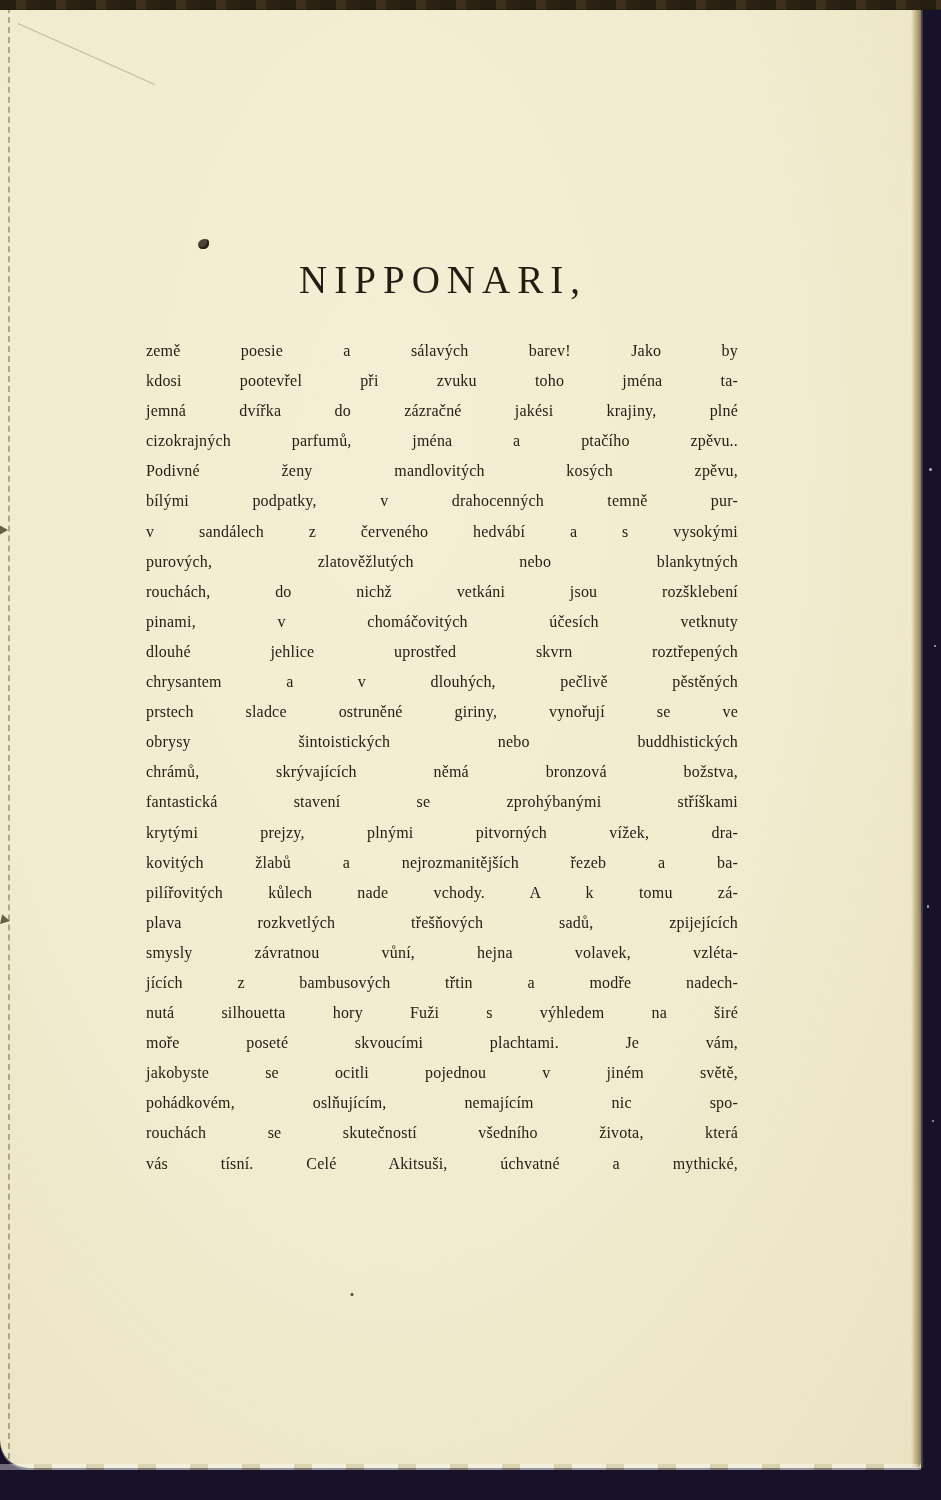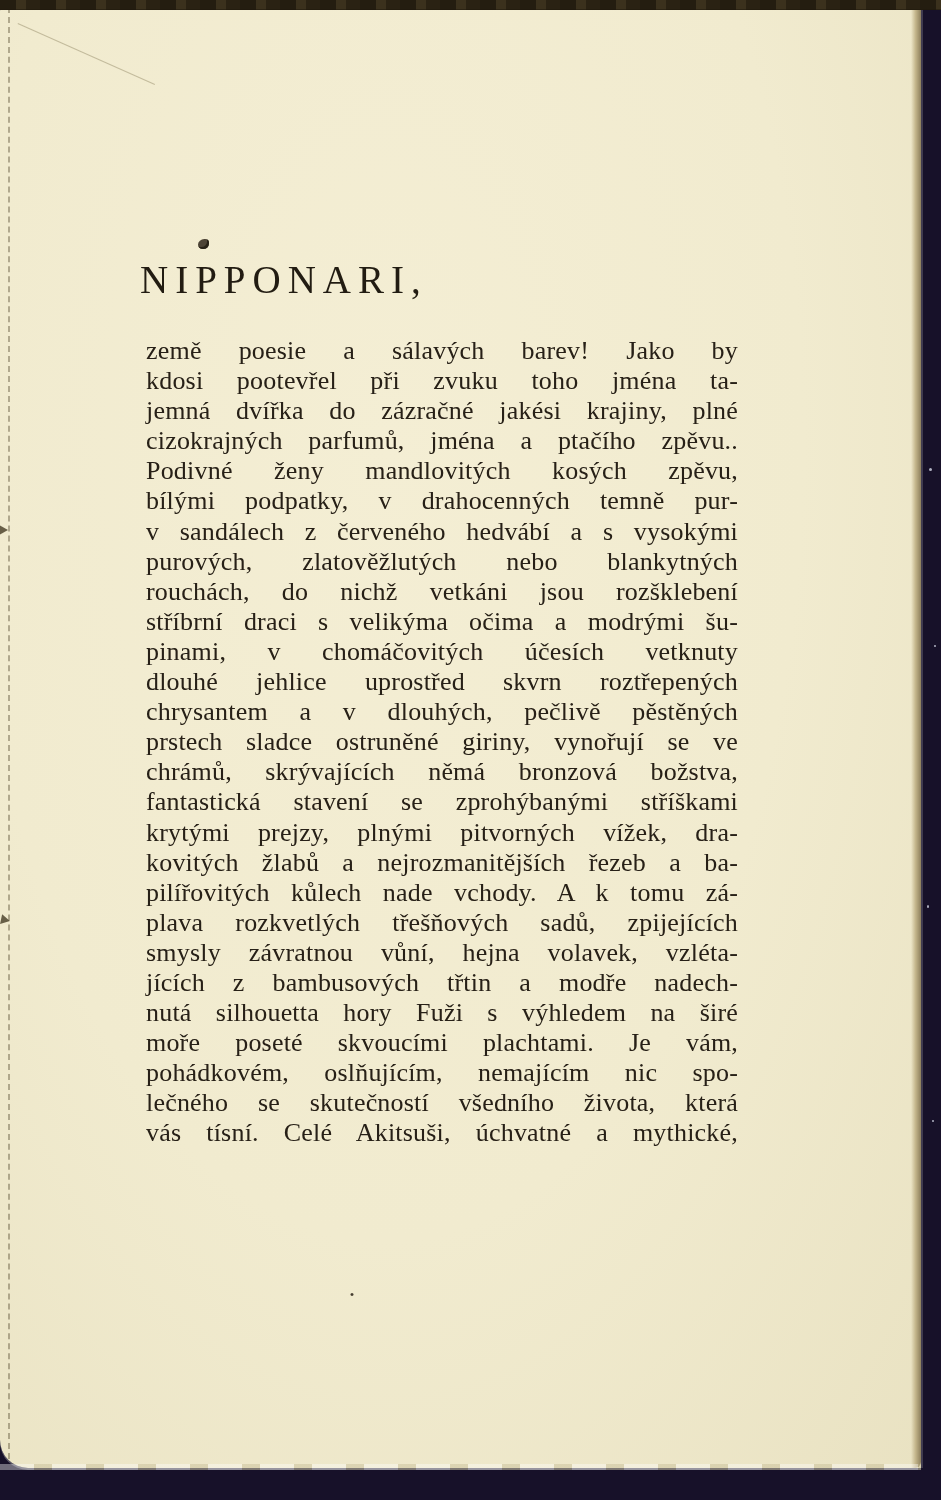--- a/index.html
+++ b/index.html
@@ -65,30 +65,30 @@
     box-shadow: inset -2px -2px 0 rgba(30,25,15,.8);
   }
   .footer-mark {
     position:absolute; left:340px; top:1266px; width:24px;
     text-align:center; font-size:26px; color:#453d30;
   }
 
   
   .title {
     position:absolute; left:140px; top:250px; width:606px;
-    text-align:left;
+    text-align:center;
     font-size:39px; letter-spacing:7px;
     color:#221c12;
     font-family:"Liberation Serif", serif;
   }
 
   
   .body-text {
     position:absolute; left:146px; top:329px; width:592px;
-    font-size:26px; line-height:30.1px;
+    font-size:16px; line-height:30.1px;
     color:#272017;
     font-family:"Liberation Serif", serif;
   }
   .body-text .line {
     text-align:justify;
     text-align-last:justify;
     text-justify:inter-word;
     height:30.1px;
     letter-spacing:.2px;
   }
@@ -116,37 +116,38 @@
   <div class="body-text">
     <div class="line">země poesie a sálavých barev! Jako by</div>
     <div class="line">kdosi pootevřel při zvuku toho jména ta-</div>
     <div class="line">jemná dvířka do zázračné jakési krajiny, plné</div>
     <div class="line">cizokrajných parfumů, jména a ptačího zpěvu..</div>
     <div class="line">Podivné ženy mandlovitých kosých zpěvu,</div>
     <div class="line">bílými podpatky, v drahocenných temně pur-</div>
     <div class="line">v sandálech z červeného hedvábí a s vysokými</div>
     <div class="line">purových, zlatověžlutých nebo blankytných</div>
     <div class="line">rouchách, do nichž vetkáni jsou rozšklebení</div>
-    <div class="line">stříbrní draci s velikýma očima a modrými šu-</div>
     <div class="line">pinami, v chomáčovitých účesích vetknuty</div>
     <div class="line">dlouhé jehlice uprostřed skvrn roztřepených</div>
     <div class="line">chrysantem a v dlouhých, pečlivě pěstěných</div>
     <div class="line">prstech sladce ostruněné giriny, vynořují se ve</div>
+    <div class="line">obrysy šintoistických nebo buddhistických</div>
     <div class="line">chrámů, skrývajících němá bronzová božstva,</div>
     <div class="line">fantastická stavení se zprohýbanými stříškami</div>
     <div class="line">krytými prejzy, plnými pitvorných vížek, dra-</div>
     <div class="line">kovitých žlabů a nejrozmanitějších řezeb a ba-</div>
     <div class="line">pilířovitých kůlech nade vchody. A k tomu zá-</div>
     <div class="line">plava rozkvetlých třešňových sadů, zpijejících</div>
     <div class="line">smysly závratnou vůní, hejna volavek, vzléta-</div>
     <div class="line">jících z bambusových třtin a modře nadech-</div>
     <div class="line">nutá silhouetta hory Fuži s výhledem na širé</div>
     <div class="line">moře poseté skvoucími plachtami. Je vám,</div>
+    <div class="line">jakobyste se ocitli pojednou v jiném světě,</div>
     <div class="line">pohádkovém, oslňujícím, nemajícím nic spo-</div>
-    <div class="line">lečného se skutečností všedního života, která</div>
+    <div class="line">rouchách se skutečností všedního života, která</div>
     <div class="line">vás tísní. Celé Akitsuši, úchvatné a mythické,</div>
   </div>
 
   <div class="footer-mark">.</div>
 
   <div class="deckle-right"></div>
   <div class="deckle-bottom"></div>
 </div>
 
 <div class="top-strip"></div>

